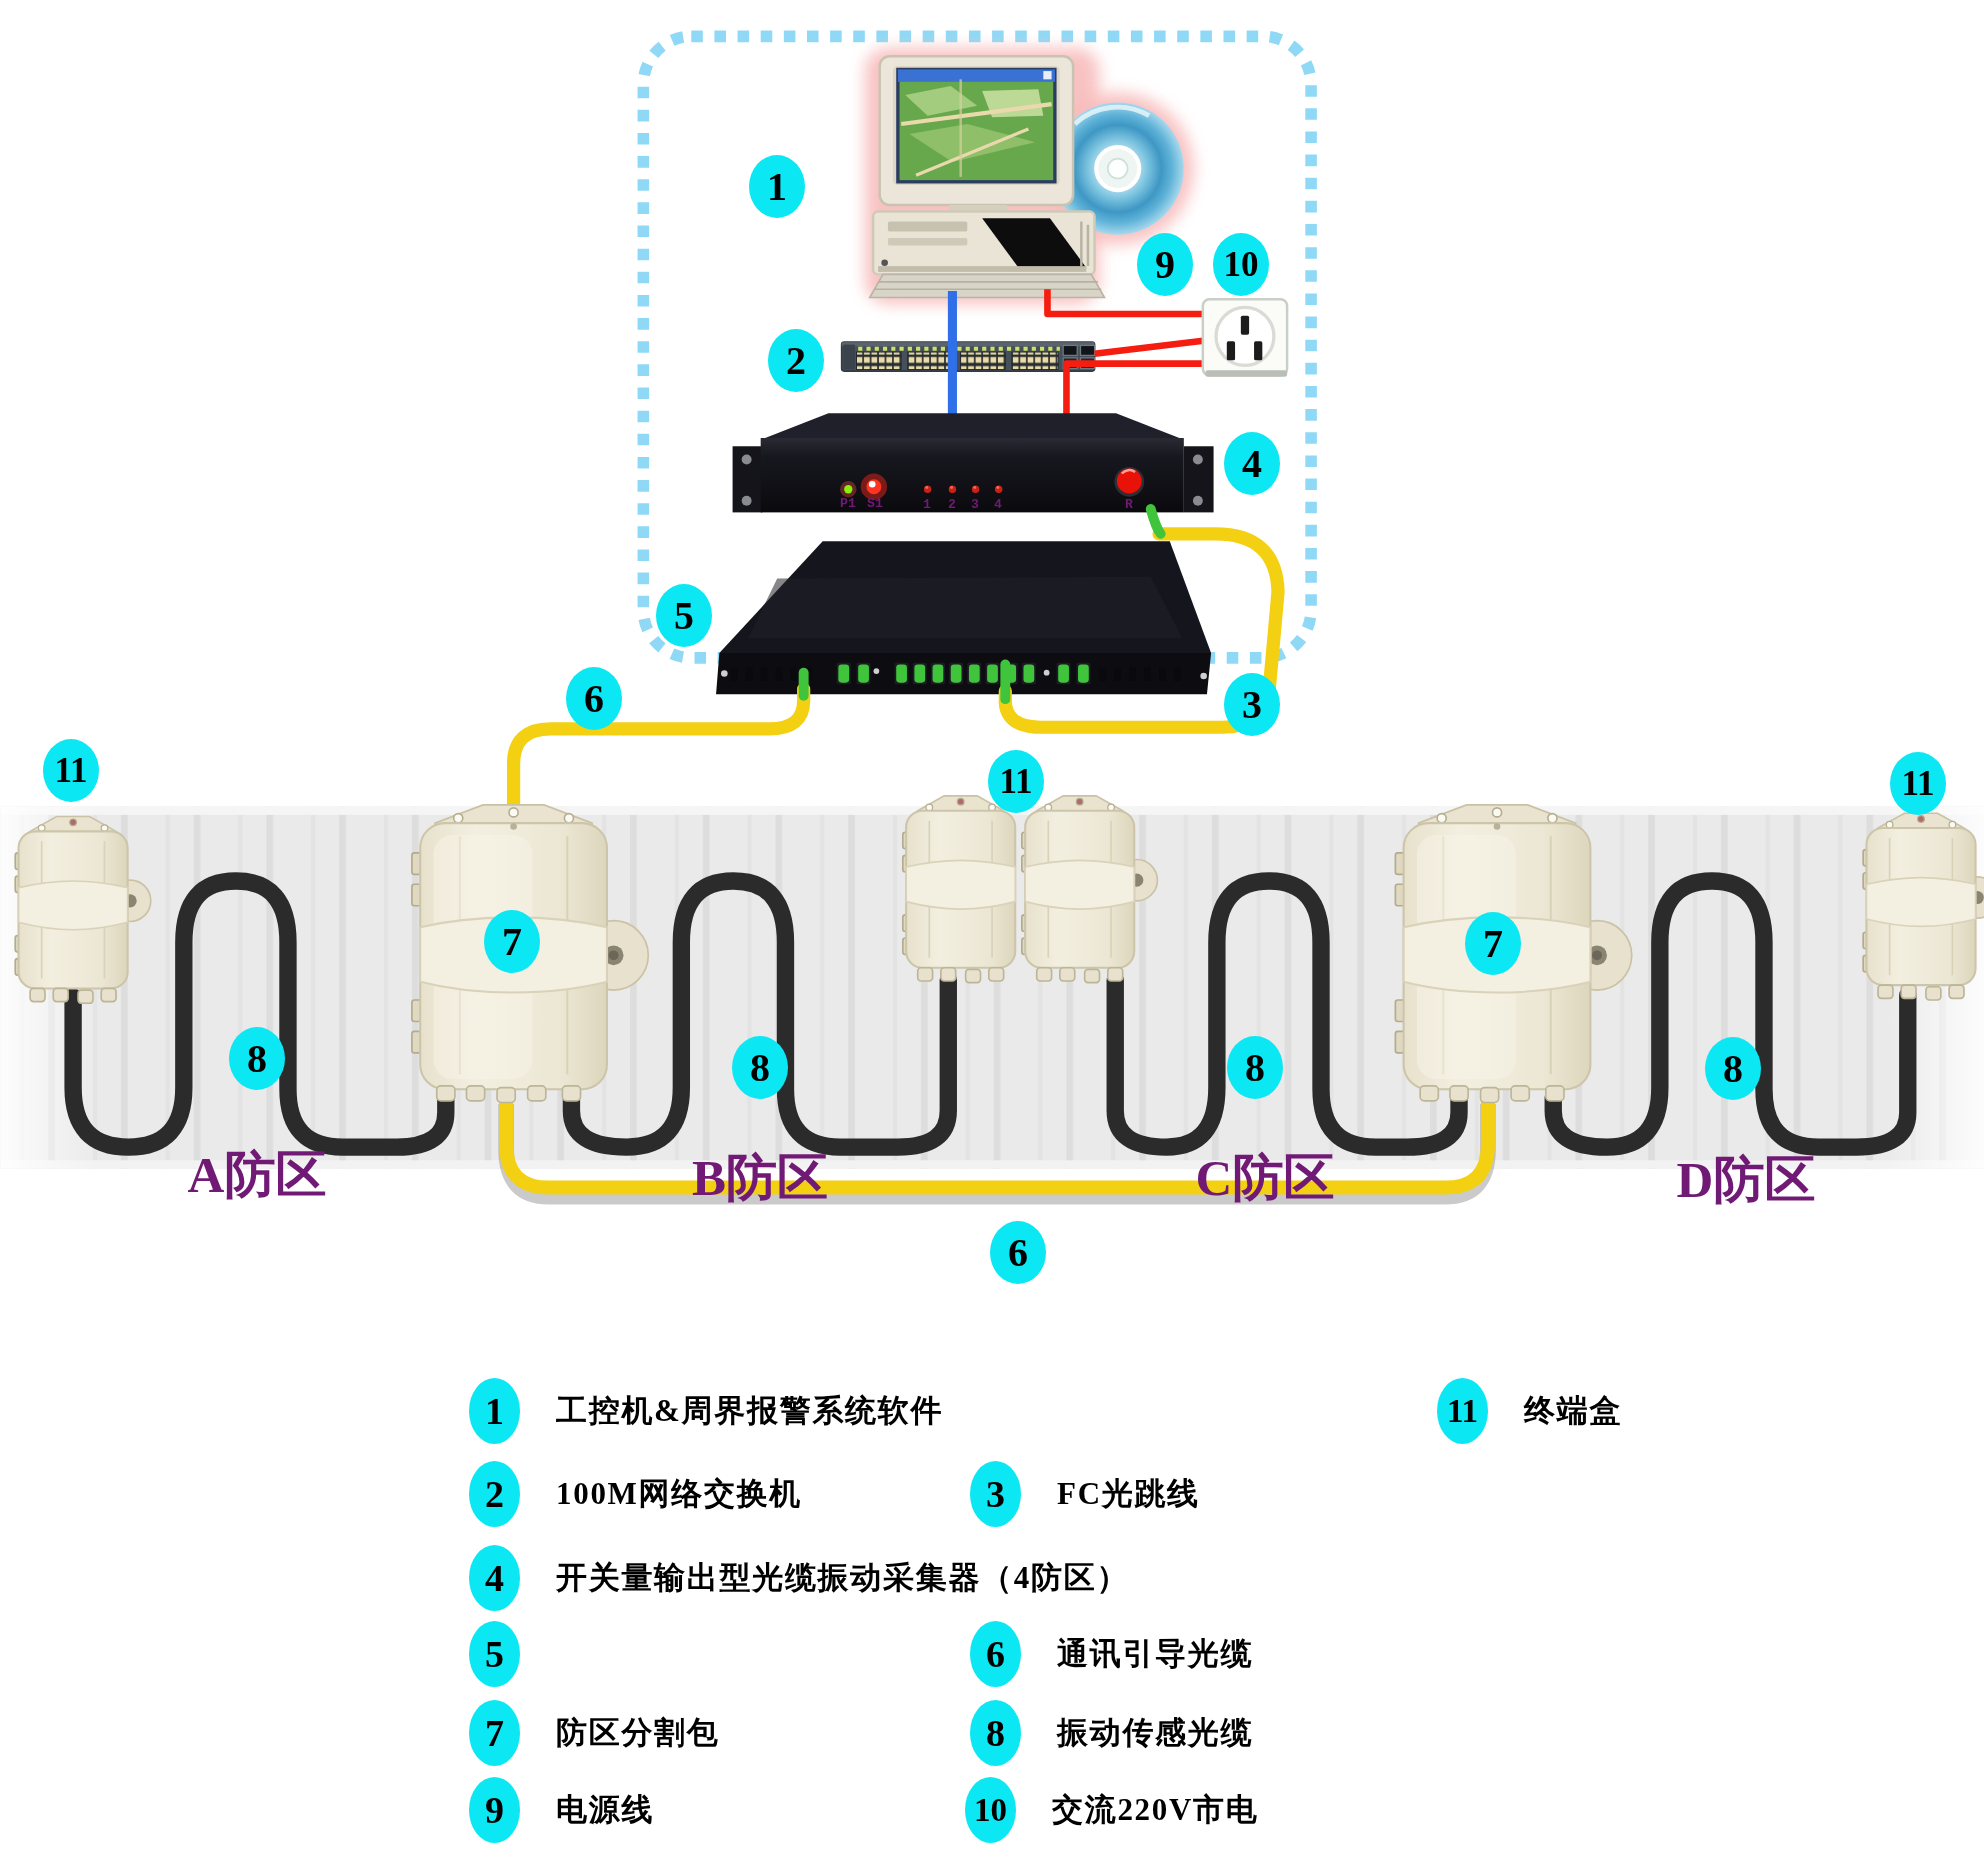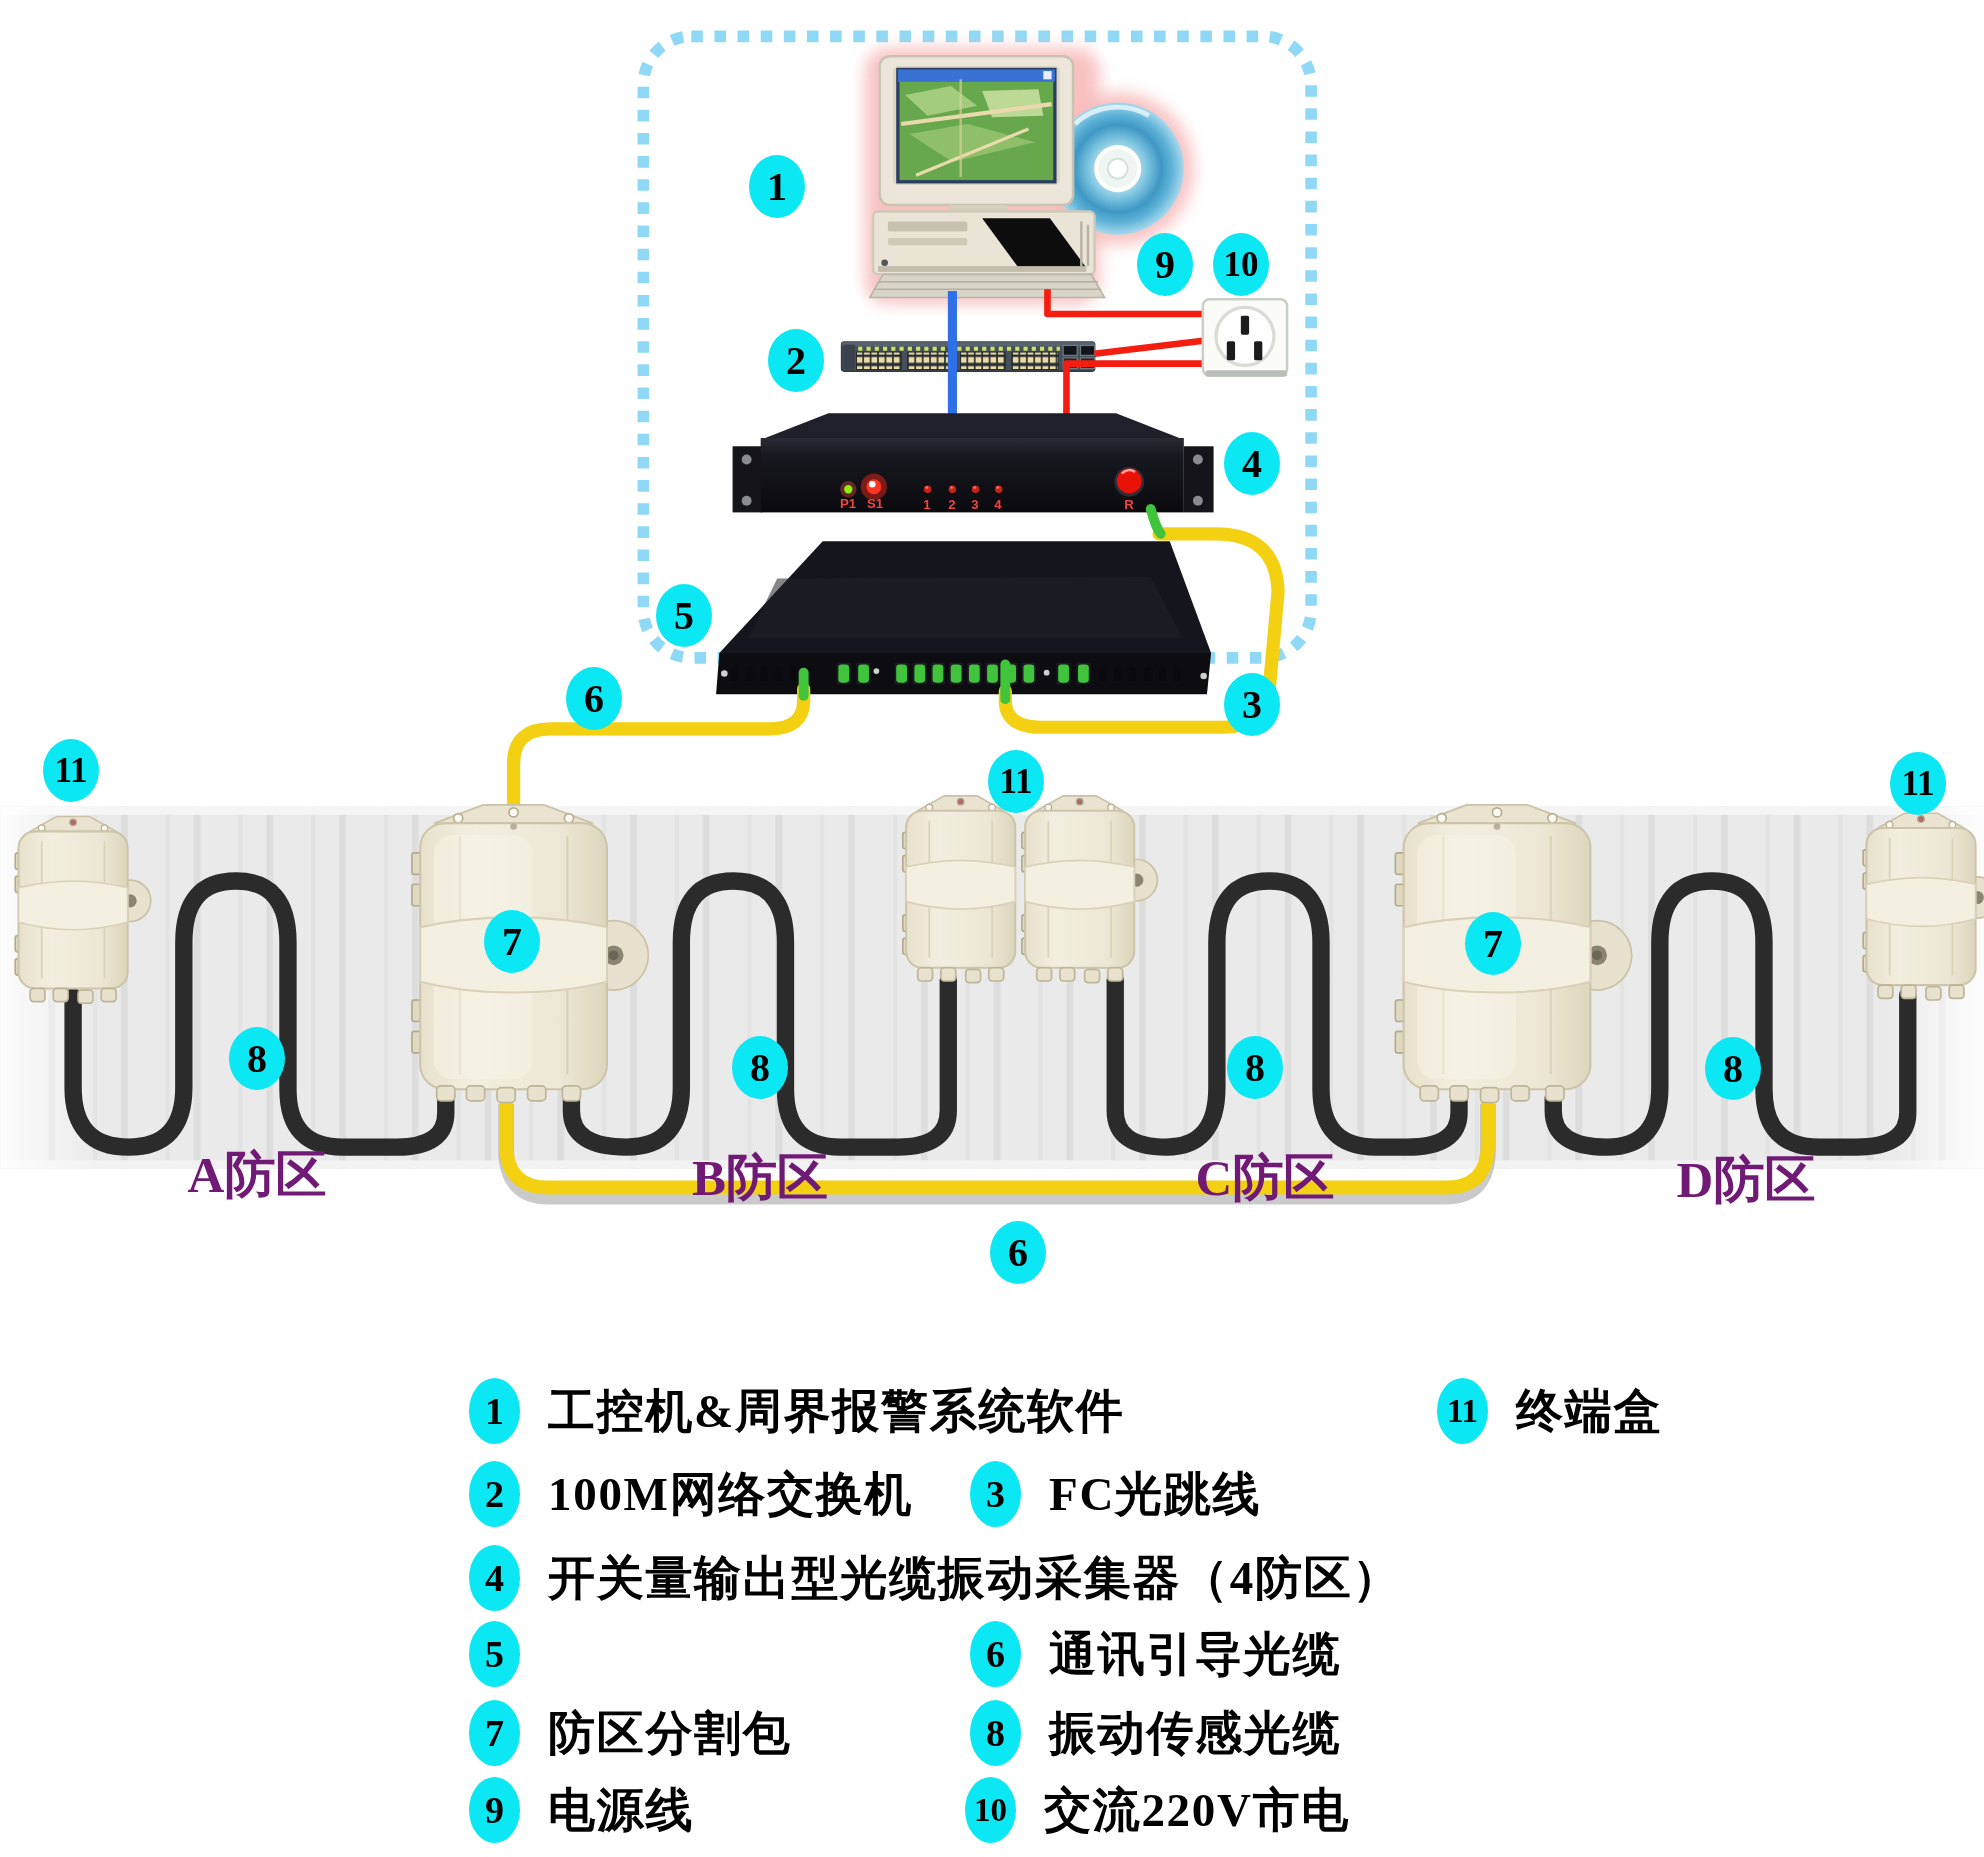--- a/index.html
+++ b/index.html
@@ -15,32 +15,32 @@
          font-weight:bold;font-size:40px;color:#000;z-index:30;}
   .badge.two{font-size:35px;}
 
   
   .zone-label{position:absolute;transform:translateX(-50%);z-index:25;
               font-size:51px;font-weight:bold;color:#701a75;white-space:nowrap;
               font-family:"Liberation Serif","DejaVu Serif",serif;margin-top:33px;}
 
   
   .devtext{position:absolute;transform:translateX(-50%);z-index:24;
-           font-family:Liberation Sans, sans-serif;
-           font-size:13.2px;font-weight:bold;color:#ef4444;white-space:nowrap;}
+           font-family:Liberation Mono, monospace;
+           font-size:13.2px;font-weight:bold;color:#701a75;white-space:nowrap;}
 
   
   .legend-title{position:absolute;font-size:63px;font-weight:bold;color:#000;
                 white-space:nowrap;z-index:25;}
   .legend-row{position:absolute;display:flex;align-items:center;z-index:25;white-space:nowrap;}
   .lbadge{width:51px;height:66px;border-radius:50%;background:var(--accent_cyan,#0be7f3);
           display:flex;align-items:center;justify-content:center;flex:0 0 auto;
           font-weight:bold;font-size:38px;color:#000;}
   .lbadge.two{font-size:33px;}
-  .llabel{margin-left:28px;font-size:47px;font-weight:bold;color:#000;letter-spacing:1.7px;}
+  .llabel{margin-left:36px;font-size:31px;font-weight:bold;color:#000;letter-spacing:1.7px;}
 </style>
 </head>
 <body>
 
 <div id="stage">
 
   <svg id="diagram-svg" width="1985" height="1857" viewBox="0 0 2401 2247">
     <defs>
       <filter id="softblur" x="-40%" y="-40%" width="180%" height="180%">
         <feGaussianBlur stdDeviation="9"></feGaussianBlur>

